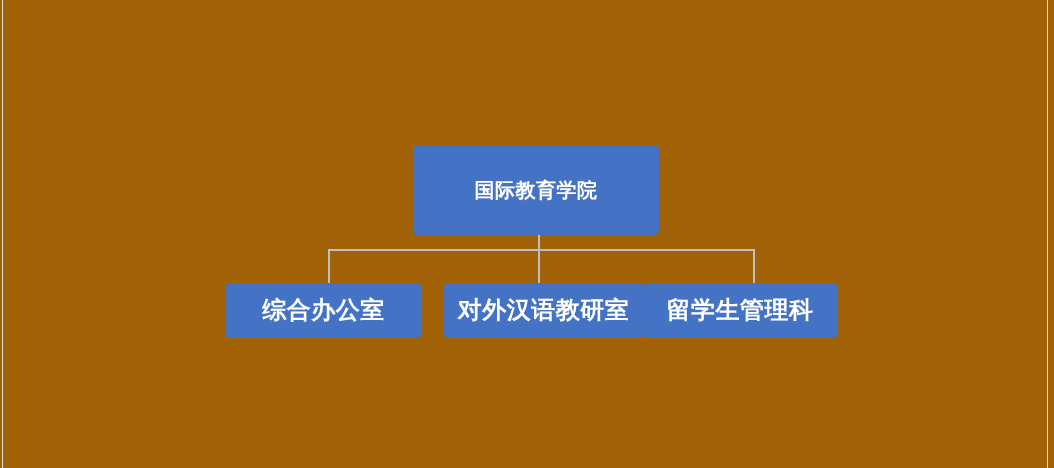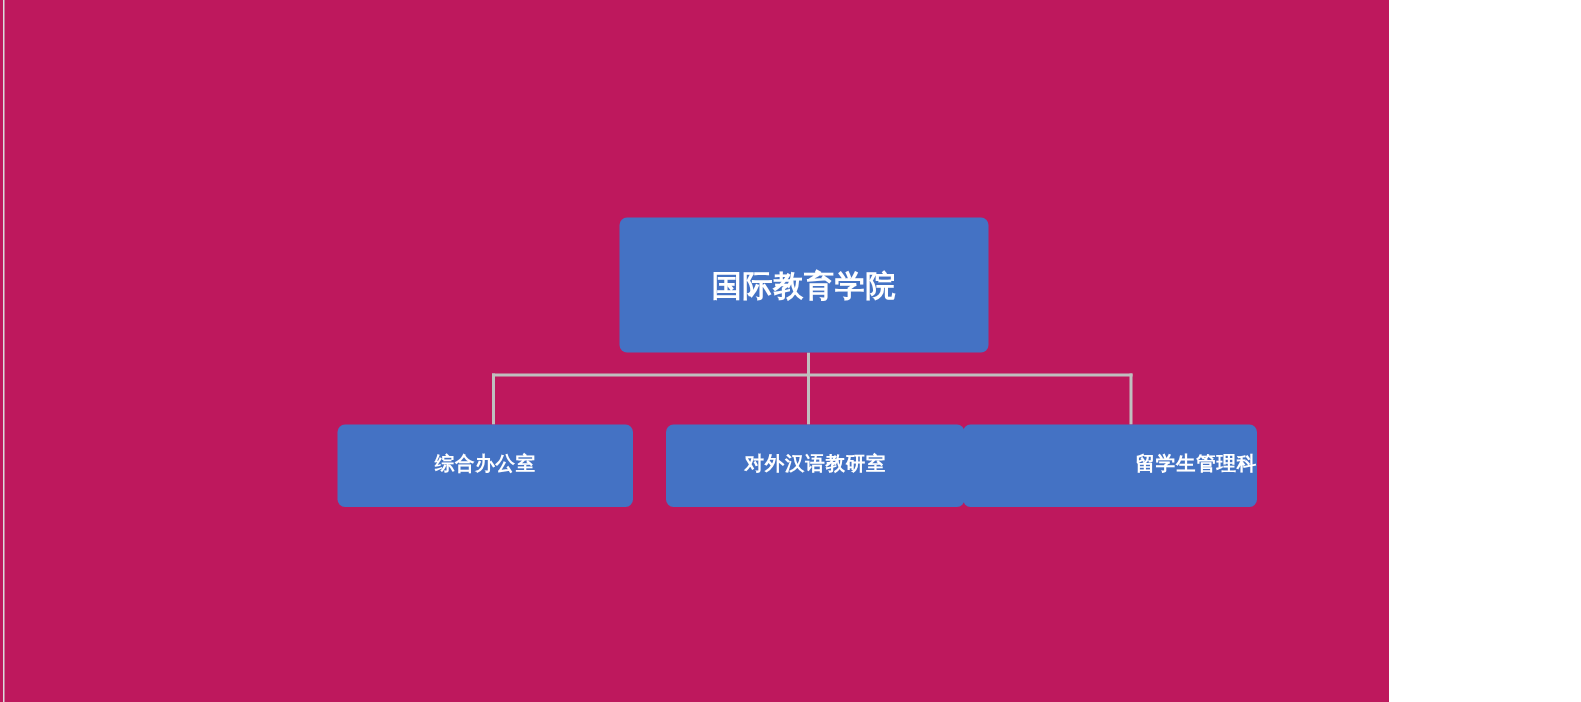--- a/index.html
+++ b/index.html
@@ -6,23 +6,23 @@
     margin: 0;
     padding: 0;
     background: #ffffff;
   }
   body {
     font-family: "DejaVu Sans", "Liberation Sans", sans-serif;
   }
 
   #canvas {
     position: relative;
-    width: 926px;
+    width: 1054px;
     height: 468px;
-    background: #be185d;
+    background: #a16207;
     overflow: hidden;
   }
 
   
   .page-edge {
     position: absolute;
     top: 0;
     width: 1px;
     height: 468px;
     background: #dcdcdc;
@@ -56,25 +56,25 @@
     font-size: 20px;
   }
   .node-root .line {
     display: block;
     white-space: nowrap;
   }
 
   .node-child {
     top: 283px;
     height: 55px;
-    font-size: 13px;
+    font-size: 24px;
   }
   .node-child.c0 { left: 225px; width: 197px; }
   .node-child.c1 { left: 444px; width: 199px; }
-  .node-child.c2 { left: 642px; width: 196px; align-items: flex-end; }
+  .node-child.c2 { left: 642px; width: 196px; }
 
   
   .conn {
     position: absolute;
     background: #bfbfbf;
   }
   
   .conn-stem {
     left: 538px;
     top: 235px;

